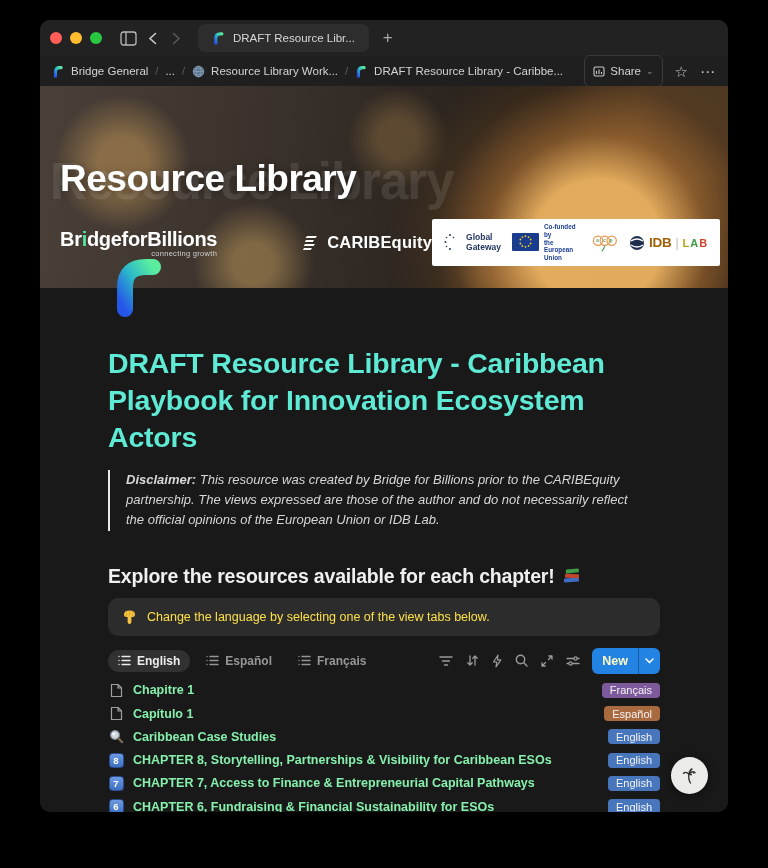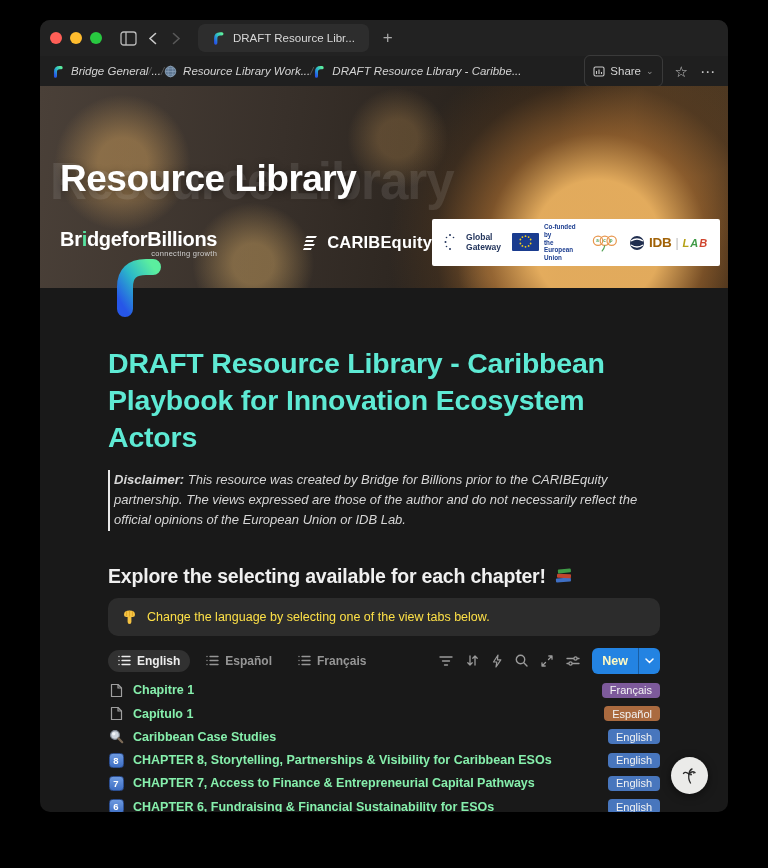--- a/index.html
+++ b/index.html
@@ -17,21 +17,21 @@
   .l-red{background:#ff5f57} .l-yellow{background:#febc2e} .l-green{background:#28c840}
   .chrome-btn { display:flex; align-items:center; justify-content:center; width:24px; height:24px; color:#b9b9b9; }
   .chrome-btn.dim { color:#585858; }
   .tab { height:28px; margin-left:10px; background:#2d2d2d; border-radius:7px; display:flex;
          align-items:center; gap:7px; padding:0 14px; min-width:170px; }
   .tab-title { font-size:11.5px; color:#d8d8d8; white-space:nowrap; }
   .newtab { margin-left:14px; color:#a9a9a9; font-size:17px; font-weight:300; }
 
   
   .topbar { height:30px; background:#1f1f1f; display:flex; align-items:center; padding:0 12px; }
-  .crumbs { display:flex; align-items:flex-start; min-width:0;font-style:italic; }
+  .crumbs { display:flex; align-items:flex-start; gap:7px; min-width:0; }
   .crumb { display:flex; align-items:center; gap:6px; font-size:11.5px; color:#d3d3d3; white-space:nowrap; }
   .crumb-sep { color:#5d5d5d; font-size:11px; }
   .topbar-right { margin-left:auto; display:flex; align-items:center; gap:12px; }
   .share-btn { display:flex; align-items:center; gap:5px; border:1px solid #3a3a3a; border-radius:6px;
                height:32px; padding:0 8px; color:#d3d3d3; font-size:11.5px; }
   .share-chev { color:#8d8d8d; font-size:9px; }
   .star { color:#c4c4c4; font-size:15px; line-height:1; }
   .dots { color:#c4c4c4; font-size:15px; letter-spacing:1px; line-height:1; }
 
   
@@ -58,29 +58,29 @@
   .logo-box { margin-left:auto; background:#fff; border-radius:2px; height:47px; display:flex;
               align-items:center; gap:11px; padding:0 12px; }
   .gg { display:flex; align-items:center; gap:10px; }
   .gg-text { font-size:8.5px; font-weight:700; color:#23355c; line-height:1.1; }
   .eu { display:flex; align-items:center; gap:5px; }
   .eu-flag { width:27px; height:18px; background:#1a3c8f; position:relative; border-radius:1px; }
   .eu-text { font-size:6.3px; font-weight:700; color:#1a3c8f; line-height:1.25; }
   .idb { display:flex; align-items:center; gap:4px; }
   .idb-name { font-size:13.5px; font-weight:800; color:#a16207; letter-spacing:-.3px; }
   .idb-bar { color:#b9b9b9; font-size:12px; }
-  .lab { font-size:11px; font-weight:700; letter-spacing:1px;font-style:italic; }
+  .lab { font-size:11px; font-weight:700; letter-spacing:1px; }
   .lab .l1{color:#b5a116}.lab .l2{color:#3f9b47}.lab .l3{color:#d0452e}
 
   
   .content { padding:0 68px; position:relative; }
   .page-icon { position:relative; margin-top:-34px; width:64px; height:64px; }
   .page-title { margin-top:27px; font-size:28.5px; font-weight:700; color:#5eead4;
                 line-height:1.3; letter-spacing:-.2px; max-width:545px; }
-  .quote { margin-top:14px; border-left:2px solid #e8e8e8; padding-left:4px;
+  .quote { margin-top:14px; border-left:2px solid #e8e8e8; padding-left:16px;
            font-size:13px; font-style:italic; color:#d6d6d6; line-height:1.55; max-width:540px; }
   .quote b { font-weight:700; }
   .section-head { margin-top:34px; display:flex; align-items:center; gap:8px;
                   font-size:19.5px; font-weight:700; color:#f0f0f0; letter-spacing:-.2px; }
   .callout { margin-top:10px; background:#2c2c2c; border-radius:10px; min-height:38px;
              display:flex; align-items:center; gap:10px; padding:9px 14px; max-width:552px; }
   .callout-text { font-size:12.5px; color:#fde047; }
 
   
   .views { margin-top:12px; display:flex; align-items:center; }
@@ -296,21 +296,21 @@
         </svg>
     </div>
 
     <h1 class="page-title">DRAFT Resource Library - Caribbean Playbook for Innovation Ecosystem Actors</h1>
 
     <div class="quote">
       <b>Disclaimer:</b><span> This resource was created by Bridge for Billions prior to the CARIBEquity partnership. The views expressed are those of the author and do not necessarily reflect the official opinions of the European Union or IDB Lab.</span>
     </div>
 
     <div class="section-head">
-      <span>Explore the selecting available for each chapter!</span>
+      <span>Explore the resources available for each chapter!</span>
       <svg width="20" height="18" viewBox="0 0 20 18">
         <g transform="rotate(-4 10 14)">
             <rect x="2" y="11" width="15" height="4" rx="1" fill="#3f6fc4"></rect>
           </g>
         <g transform="rotate(3 10 9)">
             <rect x="3" y="7" width="14" height="4" rx="1" fill="#c0452e"></rect>
           </g>
         <g transform="rotate(-6 10 5)">
             <rect x="4" y="2" width="13" height="4" rx="1" fill="#3f9b47"></rect>
           </g>

